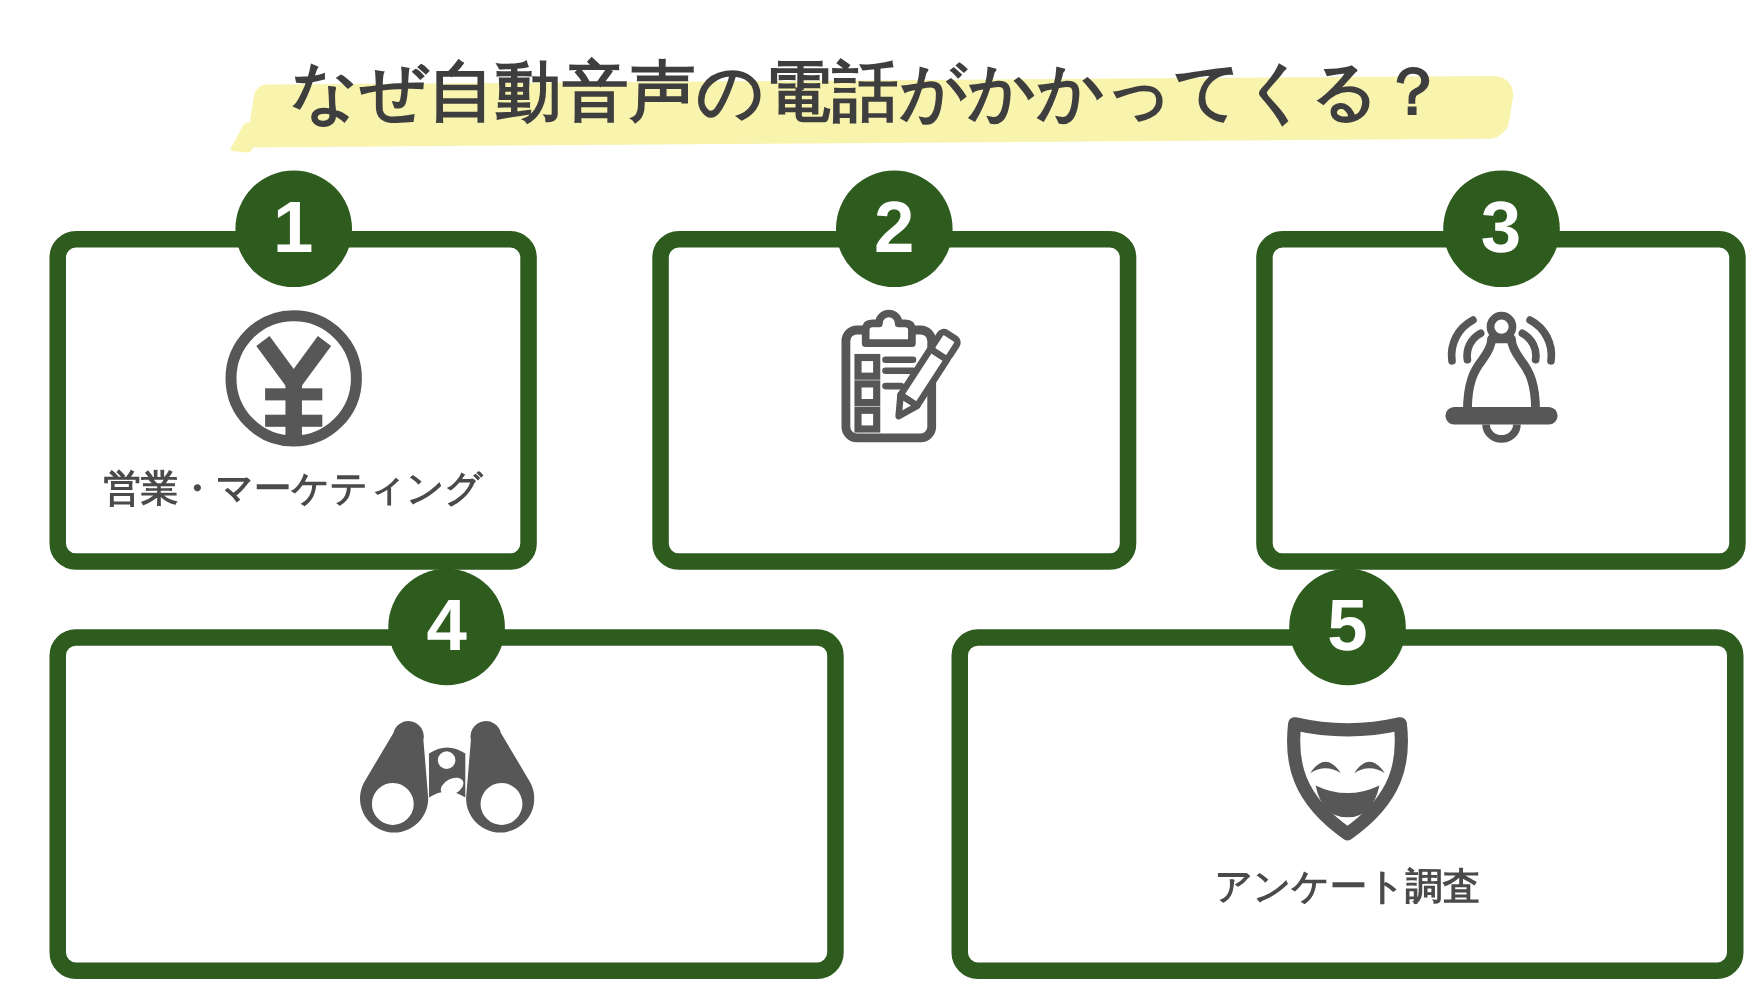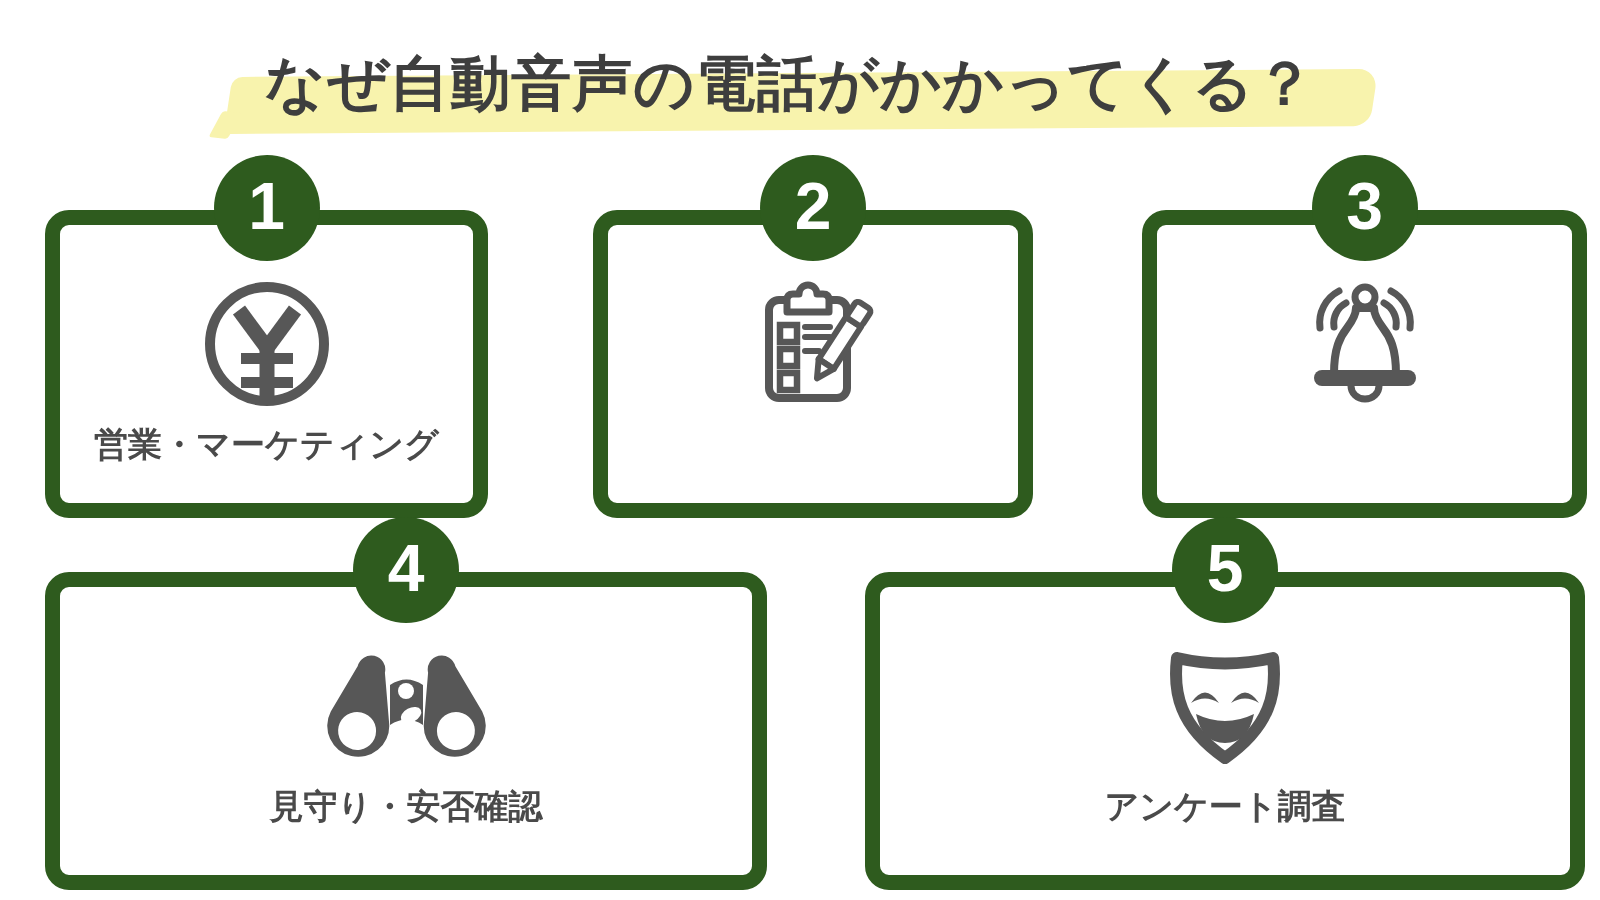--- a/index.html
+++ b/index.html
@@ -138,21 +138,20 @@
         <circle cx="0" cy="4" r="19" fill="#ffffff"></circle>
       </g>
       <g transform="translate(129,86) rotate(-13)">
         <path d="M-14 -59 A14 14 0 0 1 14 -59 L30 -9 A31 31 0 1 1 -30 -9 Z" fill="#575757"></path>
         <circle cx="0" cy="4" r="19" fill="#ffffff"></circle>
       </g>
       <circle cx="80" cy="50" r="8" fill="#ffffff"></circle>
       <ellipse cx="85" cy="74" rx="11" ry="7" fill="#ffffff" transform="rotate(-28 85 74)"></ellipse>
     </svg>
   </div>
-  <div class="card-label">見守り・安否確認</div>
 </div>
 
 <div class="card card5">
   <div class="num-badge">
     <span>5</span>
   </div>
   <div class="icon-box">
     <svg width="140" height="140" viewBox="0 0 140 140">
       <path d="M22 22 Q70 33 118 22 C122 56 116 90 70 122 C24 90 18 56 22 22 Z" fill="none" stroke="#575757" stroke-width="12" stroke-linejoin="round"></path>
       <path d="M36 67 Q50 46 64 67 Q50 58 36 67 Z" fill="#575757"></path>

